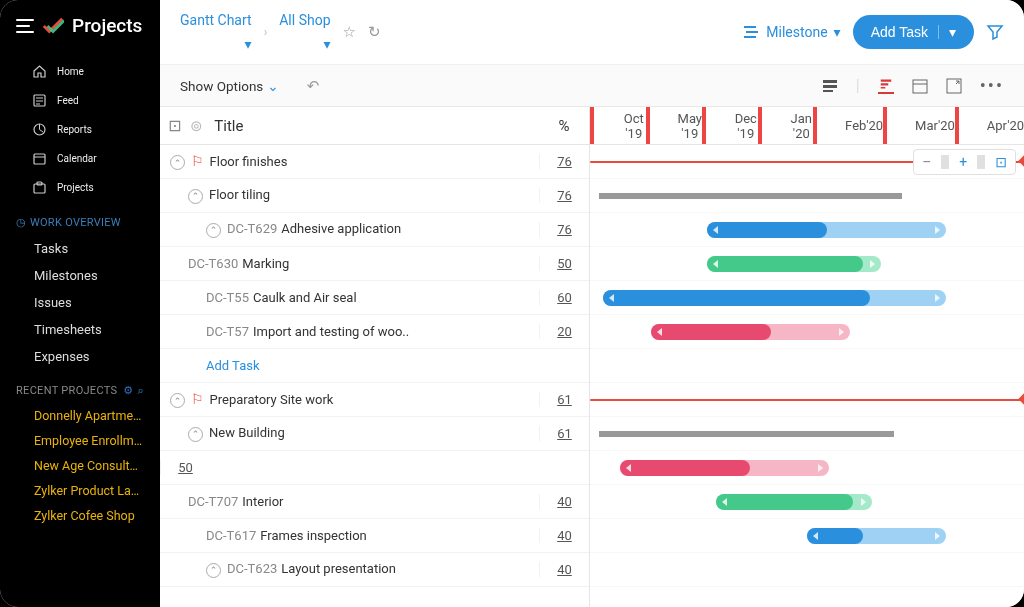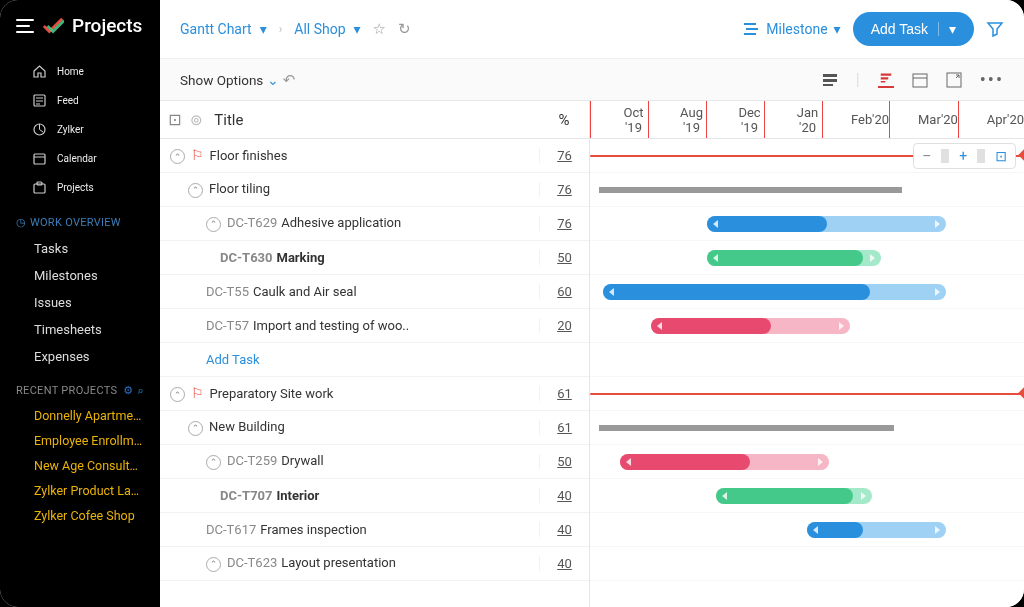--- a/index.html
+++ b/index.html
@@ -14,53 +14,53 @@
 .nav-item { display: flex; align-items: center; gap: 10px; padding: 7px 32px; font-size: 10px; color: #eee; cursor: pointer; }
 .nav-icon { width: 15px; height: 15px; flex-shrink: 0; }
 .nav-section { font-size: 11px; color: #888; padding: 14px 16px 6px; letter-spacing: 0.3px; display: flex; align-items: center; justify-content: space-between; }
 .nav-section.work { color: #3a7db8; }
 .nav-section.work .section-label { color: #3a7db8; }
 .sub-item { padding: 6px 16px 6px 34px; font-size: 13px; color: #ddd; cursor: pointer; }
 .recent-actions { display: flex; gap: 4px; color: #2a6ebb; }
 .recent-item { padding: 5px 16px 5px 34px; font-size: 12.5px; color: #eab308; cursor: pointer; white-space: nowrap; overflow: hidden; text-overflow: ellipsis; }
 .main { flex: 1; display: flex; flex-direction: column; background: #fff; overflow: hidden; }
 .topbar { display: flex; align-items: center; padding: 12px 20px; gap: 12px; border-bottom: 1px solid #f0f0f0; }
-.crumb { color: #2a8fdd; font-size: 14px; display: flex; align-items: flex-start; gap: 8px; cursor: pointer; }
+.crumb { color: #2a8fdd; font-size: 14px; display: flex; align-items: flex-end; gap: 8px; cursor: pointer; flex-direction: column; }
 .crumb-sep { color: #bbb; font-size: 12px; }
 .tb-icon { color: #999; font-size: 15px; cursor: pointer; }
 .spacer { flex: 1; }
 .milestone-btn { display: flex; align-items: center; gap: 6px; color: #2a8fdd; font-size: 14px; cursor: pointer; }
 .add-task-btn { background: #2a8fdd; color: #fff; border-radius: 20px; padding: 9px 18px; font-size: 14px; display: flex; align-items: center; gap: 10px; cursor: pointer; border: none; }
 .add-task-btn .divider { width: 1px; height: 14px; background: rgba(255,255,255,0.4); }
 .filter-icon { color: #2a8fdd; cursor: pointer; }
-.optionsbar { display: flex; align-items: center; padding: 10px 20px; border-bottom: 1px solid #e8e8e8; gap: 4px; background: #fafafa; }
+.optionsbar { display: flex; align-items: center; padding: 10px 20px; border-bottom: 1px solid #e8e8e8; gap: 28px; background: #fafafa; }
 .show-opts { font-size: 13.5px; color: #333; display: flex; align-items: center; gap: 4px; cursor: pointer; }
 .opt-icons { display: flex; gap: 18px; align-items: center; }
 .opt-icon { width: 16px; height: 16px; cursor: pointer; color: #666; }
 .opt-icon.red { color: #d63939; border-bottom: 2px solid #d63939; padding-bottom: 2px; }
 .gantt { flex: 1; display: flex; overflow: hidden; }
 .gantt-left { width: 430px; border-right: 1px solid #e5e5e5; display: flex; flex-direction: column; }
 .gantt-right { flex: 1; overflow: hidden; position: relative; }
 .gl-header { display: flex; align-items: center; border-bottom: 1px solid #e5e5e5; height: 38px; }
 .gl-h-expand { width: 30px; text-align: center; color: #888; }
 .gl-h-title { flex: 1; font-size: 15px; color: #333; display: flex; align-items: center; gap: 4px; }
 .gl-h-pct { width: 50px; text-align: center; font-size: 15px; color: #333; }
 .gl-row { display: flex; align-items: center; height: 34px; border-bottom: 1px solid #f2f2f2; font-size: 13px; color: #333; }
 .gl-indent-0 { padding-left: 10px; }
 .gl-indent-1 { padding-left: 28px; }
 .gl-indent-2 { padding-left: 46px; }
-.gl-indent-3 { padding-left: 60px; font-weight: bold; }
+.gl-indent-3 { padding-left: 28px; }
 .collapse-icon { width: 15px; height: 15px; border: 1px solid #aaa; border-radius: 50%; display: inline-flex; align-items: center; justify-content: center; font-size: 9px; color: #888; flex-shrink: 0; margin-right: 6px; cursor: pointer; }
 .phase-icon { color: #e74c3c; margin-right: 6px; font-size: 14px; }
 .taskcode { color: #888; margin-right: 4px; }
 .gl-title { flex: 1; white-space: nowrap; overflow: hidden; text-overflow: ellipsis; }
 .gl-pct { width: 50px; text-align: center; color: #555; border-left: 1px solid #f2f2f2; text-decoration: underline; }
 .add-task-link { color: #2a8fdd; cursor: pointer; padding-left: 46px; }
 .gr-header { display: flex; height: 38px; border-bottom: 1px solid #e5e5e5; }
-.gr-month { flex: 1; text-align: center; font-size: 13px; color: #555; display: flex; align-items: center; justify-content: center; border-left: 1px solid #ef4444; padding-left: 28px; }
+.gr-month { flex: 1; text-align: center; font-size: 13px; color: #555; display: flex; align-items: center; justify-content: center; border-left: 4px solid #ef4444; padding-left: 28px; }
 .gr-body { position: relative; }
 .gr-row { height: 34px; position: relative; border-bottom: 1px solid #f7f7f7; }
 .bar { position: absolute; height: 14px; top: 10px; border-radius: 7px; }
 .bar.phase { height: 2px; top: 16px; background: #e74c3c; }
 .bar.phase::after { content: ''; position: absolute; right: -4px; top: -4px; width: 8px; height: 8px; background: #e74c3c; transform: rotate(45deg); }
 .bar.group { height: 6px; top: 14px; background: #999; border-radius: 0; }
 .bar.group::before, .bar.group::after { content:''; position:absolute; top:0; width:0; height:0; border-top:6px solid #999; }
 .bar.group::before { left:0; border-right:6px solid transparent; }
 .bar.group::after { right:0; border-left:6px solid transparent; }
 .bar.task { height: 16px; top: 9px; border-radius: 8px; display: flex; align-items: center; }
@@ -103,21 +103,21 @@
             <line x1="4" y1="8" x2="11" y2="8" stroke="#ccc"></line>
             <line x1="4" y1="11" x2="8" y2="11" stroke="#ccc"></line>
           </svg>
           <span>Feed</span>
         </div>
         <div class="nav-item">
           <svg class="nav-icon" viewBox="0 0 15 15">
             <circle cx="7.5" cy="7.5" r="5.5" fill="none" stroke="#ccc" stroke-width="1.2"></circle>
             <path d="M7.5 2 V7.5 L11 10" stroke="#ccc" fill="none"></path>
           </svg>
-          <span>Zylker</span>
+          <span>Reports</span>
         </div>
         <div class="nav-item">
           <svg class="nav-icon" viewBox="0 0 15 15">
             <rect x="2" y="3" width="11" height="10" rx="1" fill="none" stroke="#ccc" stroke-width="1.2"></rect>
             <line x1="2" y1="6" x2="13" y2="6" stroke="#ccc"></line>
           </svg>
           <span>Calendar</span>
         </div>
         <div class="nav-item">
           <svg class="nav-icon" viewBox="0 0 15 15">
@@ -256,41 +256,40 @@
             </div>
             <div class="gl-row">
               <div class="gl-indent-0 gl-title"><span class="collapse-icon">⌃</span><span class="phase-icon">⚐</span><span>Preparatory Site work</span></div>
               <div class="gl-pct">61</div>
             </div>
             <div class="gl-row">
               <div class="gl-indent-1 gl-title"><span class="collapse-icon">⌃</span><span>New Building</span></div>
               <div class="gl-pct">61</div>
             </div>
             <div class="gl-row">
-              <div class="gl-indent-2 gl-title"><span class="collapse-icon">⌃</span><span class="taskcode">DC-T259</span><span>Drywall</span></div>
               <div class="gl-pct">50</div>
             </div>
             <div class="gl-row">
               <div class="gl-indent-3 gl-title"><span class="taskcode">DC-T707</span><span>Interior</span></div>
               <div class="gl-pct">40</div>
             </div>
             <div class="gl-row">
               <div class="gl-indent-2 gl-title"><span class="taskcode">DC-T617</span><span>Frames inspection</span></div>
               <div class="gl-pct">40</div>
             </div>
             <div class="gl-row">
               <div class="gl-indent-2 gl-title"><span class="collapse-icon">⌃</span><span class="taskcode">DC-T623</span><span>Layout presentation</span></div>
               <div class="gl-pct">40</div>
             </div>
           </div>
       </div>
       <div class="gantt-right">
         <div class="gr-header" id="gr-header">
             <div class="gr-month">Oct '19</div>
-            <div class="gr-month">Aug '19</div>
+            <div class="gr-month">May '19</div>
             <div class="gr-month">Dec '19</div>
             <div class="gr-month">Jan '20</div>
             <div class="gr-month">Feb'20</div>
             <div class="gr-month">Mar'20</div>
             <div class="gr-month">Apr'20</div>
           </div>
         <div class="gr-body" id="gr-body">
             <div class="gr-row">
               <div class="bar phase" style="left: 0%; width: 100%;"></div>
               <div class="zoom-ctrl">

